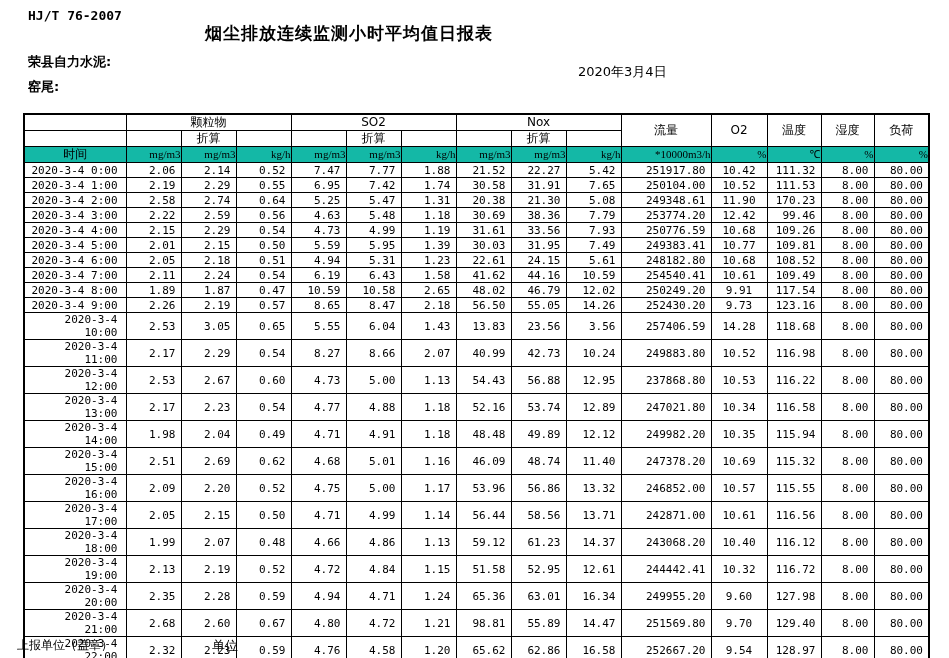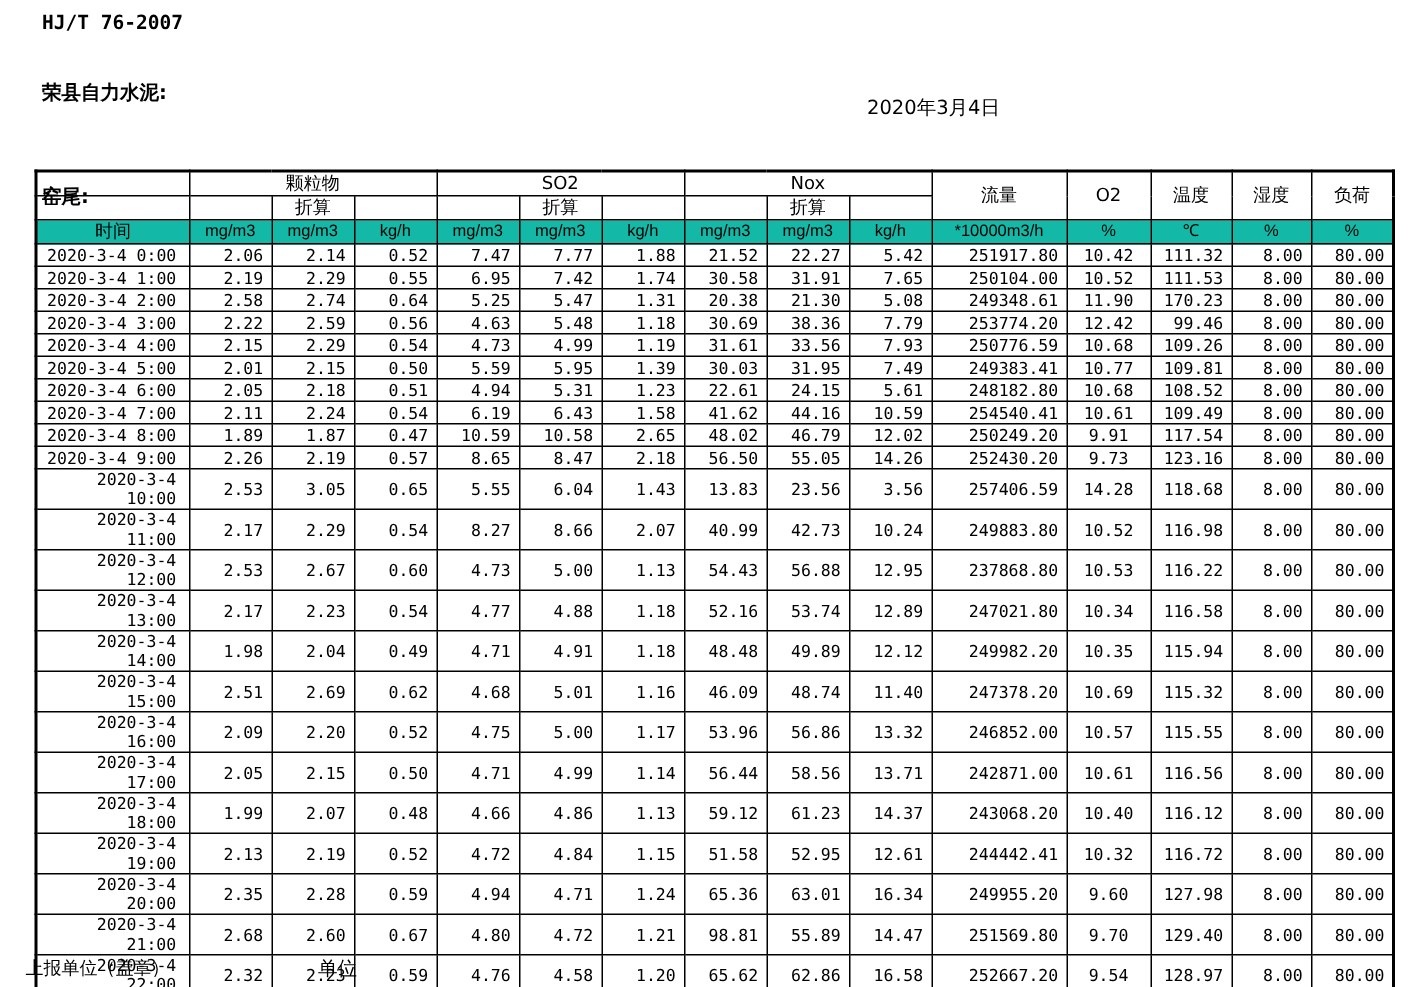--- a/index.html
+++ b/index.html
@@ -2,44 +2,45 @@
 <html><head>
 <meta charset="utf-8">
 <style>
   html,body{margin:0;padding:0;background:#fff;}
   #page{position:relative;width:949px;height:658px;background:#ffffff;overflow:hidden;
         font-family:"DejaVu Sans",sans-serif;color:#000;}
   .abs{position:absolute;white-space:nowrap;}
   #std-label{left:28px;top:8px;font-size:13px;font-weight:bold;font-family:"DejaVu Sans Mono",monospace;}
   #page-title{left:205px;top:22px;font-size:17px;font-weight:bold;letter-spacing:1px;}
   #company-label{left:28px;top:53px;font-size:13px;font-weight:bold;}
-  #location-label{left:28px;top:78px;font-size:13px;font-weight:bold;margin-top:44px;}
+  #location-label{left:28px;top:78px;font-size:13px;font-weight:bold;}
   #report-date{left:578px;top:63px;font-size:13px;}
 
   table#rpt{position:absolute;left:23px;top:113px;border-collapse:collapse;table-layout:fixed;
             border:2px solid #000;}
   #rpt td,#rpt th{border:1px solid #000;padding:0 5px 0 0;margin:0;overflow:visible;
                   font-weight:normal;box-sizing:border-box;}
   #rpt thead th,#rpt thead td{text-align:center;font-size:12px;height:16px;line-height:15px;padding:0;}
   #rpt .green{background:#14b8a6;}
-  #rpt .unit{font-family:Liberation Sans, sans-serif;font-size:11px;}
+  #rpt .unit{font-family:Liberation Serif, serif;font-size:11px;text-align:right;}
   #rpt tbody td{font-family:"DejaVu Sans Mono",monospace;font-size:11px;height:15px;
                 line-height:13px;text-align:right;}
   #rpt td.time{padding-right:8px;}
   #rpt td.o2{text-align:center;padding:0;}
 
   #footer-line1{left:17px;top:619px;font-size:13px;}
   #footer-line2{left:17px;top:637px;font-size:12px;}
   #footer-unit{left:212px;top:637px;font-size:13px;}
 </style>
 </head>
 <body>
 
 <div id="page">
   <div class="abs" id="std-label">HJ/T  76-2007</div>
+  <div class="abs" id="page-title">烟尘排放连续监测小时平均值日报表</div>
   <div class="abs" id="company-label">荣县自力水泥:</div>
   <div class="abs" id="location-label">窑尾:</div>
   <div class="abs" id="report-date">2020年3月4日</div>
 
   <table id="rpt">
     <colgroup>
       <col style="width:102px">
       <col style="width:55px">
         <col style="width:55px">
         <col style="width:55px">

